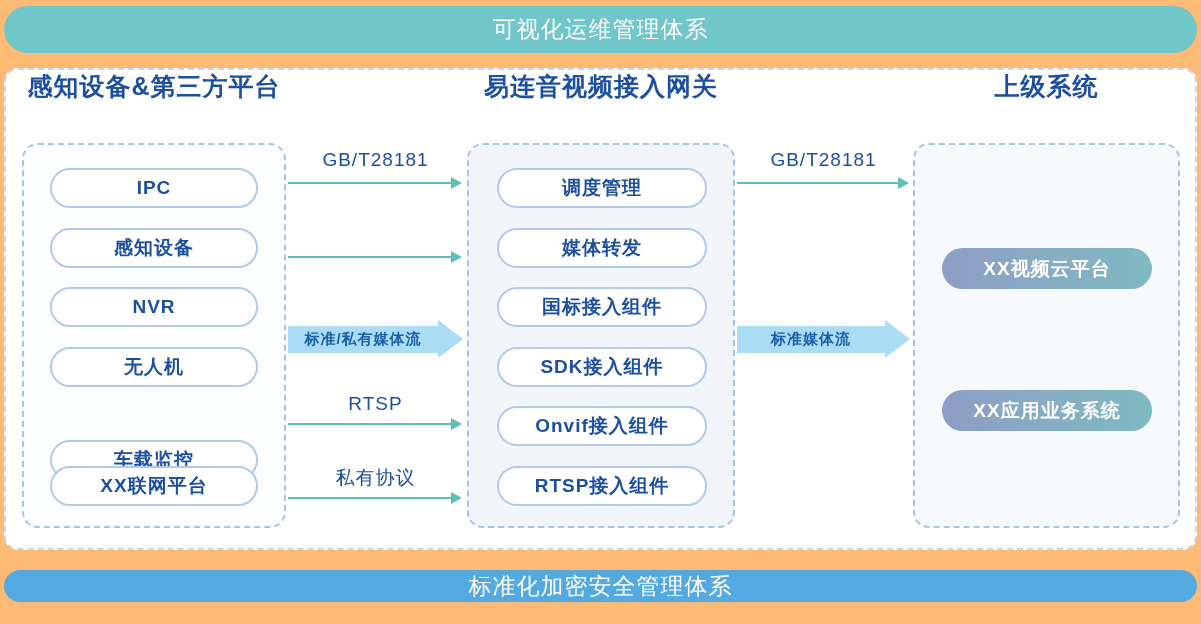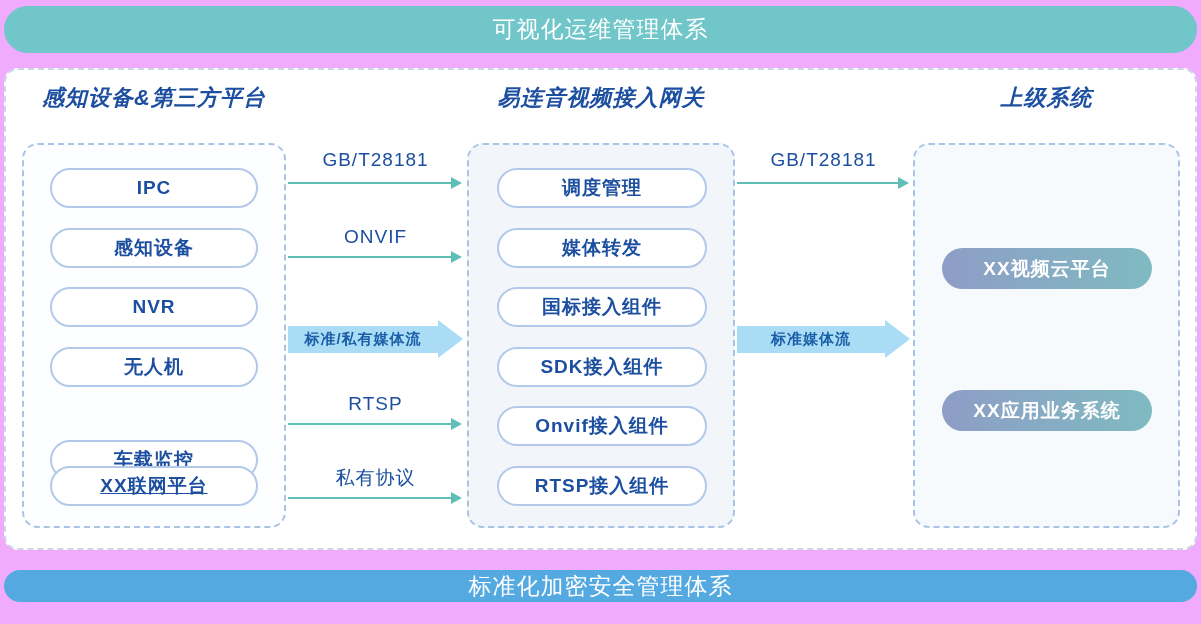--- a/index.html
+++ b/index.html
@@ -11,37 +11,37 @@
     --box-border:#a9c3e6;
     --frame-border:#ccd7e6;
     --arrow-teal:#5fbfb7;
     --block-arrow-fill:#abdcf5;
     --block-arrow-text:#1a5fa8;
     --gradient-pill-left:#8e9dc6;
     --gradient-pill-right:#7fbac1;
   }
   html,body{margin:0;padding:0;background:#ffffff;}
   .page{
-    position:relative;width:1201px;height:624px;background:#f0abfc;overflow:hidden;
+    position:relative;width:1201px;height:624px;background:#fdba74;overflow:hidden;
     font-family:"Liberation Sans","DejaVu Sans",sans-serif;
   }
   .banner{
     position:absolute;left:4px;width:1193px;height:47px;border-radius:24px;
     display:flex;align-items:center;justify-content:center;
     color:#ffffff;font-size:23px;letter-spacing:1px;
   }
   .banner-top{top:6px;background:var(--banner-top);}
   .banner-bottom{top:570px;height:32px;background:var(--banner-bottom);}
   .outer-frame{
     position:absolute;left:4px;top:68px;width:1193px;height:482px;box-sizing:border-box;
     border:2px dashed var(--frame-border);border-radius:14px;background:#ffffff;
   }
   .col-header{
-    position:absolute;top:84px;height:28px;display:flex;align-items:center;justify-content:center;
-    color:var(--heading-text);font-size:22px;font-weight:700;letter-spacing:1px;font-style:italic;
+    position:absolute;top:72px;height:28px;display:flex;align-items:center;justify-content:center;
+    color:var(--heading-text);font-size:25px;font-weight:700;letter-spacing:1px;
   }
   .group-box{
     position:absolute;top:143px;height:385px;box-sizing:border-box;
     border:2px dashed var(--box-border);border-radius:16px;
   }
   .gb-left{left:22px;width:264px;background:#fdfeff;}
   .gb-mid{left:467px;width:268px;background:#f2f6fa;}
   .gb-right{left:913px;width:267px;background:#f7fafd;}
   .pill{
     position:absolute;height:40px;box-sizing:border-box;
@@ -98,36 +98,35 @@
 
   <div class="group-box gb-left"></div>
   <div class="group-box gb-mid"></div>
   <div class="group-box gb-right"></div>
 
   <div class="pill" style="left:50px;top:168px;width:208px;">IPC</div>
   <div class="pill" style="left:50px;top:228px;width:208px;">感知设备</div>
   <div class="pill" style="left:50px;top:287px;width:208px;">NVR</div>
   <div class="pill" style="left:50px;top:347px;width:208px;">无人机</div>
   <div class="pill" style="left:50px;top:400px;width:208px;margin-top:40px;">车载监控</div>
-  <div class="pill" style="left:50px;top:466px;width:208px;text-decoration:underline;">XX联网平台</div>
+  <div class="pill" style="left:50px;top:466px;width:208px;">XX联网平台</div>
 
   <div class="pill" style="left:497px;top:168px;width:210px;font-family:Liberation Mono, monospace;">调度管理</div>
   <div class="pill" style="left:497px;top:228px;width:210px;">媒体转发</div>
   <div class="pill" style="left:497px;top:287px;width:210px;">国标接入组件</div>
   <div class="pill" style="left:497px;top:347px;width:210px;">SDK接入组件</div>
   <div class="pill" style="left:497px;top:406px;width:210px;">Onvif接入组件</div>
   <div class="pill" style="left:497px;top:466px;width:210px;">RTSP接入组件</div>
 
   <div class="pill-grad" style="left:942px;top:248px;width:210px;">XX视频云平台</div>
   <div class="pill-grad" style="left:942px;top:390px;width:210px;">XX应用业务系统</div>
 
   <div class="arrow-label" style="left:288px;top:148px;width:175px;">GB/T28181</div>
   <div class="arrow-line" style="left:288px;top:182px;width:164px;"></div>
 
-  <div class="arrow-label" style="left:288px;top:225px;width:175px;">ONVIF</div>
   <div class="arrow-line" style="left:288px;top:256px;width:164px;"></div>
 
   <div class="block-arrow" style="left:288px;top:320px;width:175px;">
     <div class="ba-shaft">标准/私有媒体流</div>
     <div class="ba-head"></div>
   </div>
 
   <div class="arrow-label" style="left:288px;top:392px;width:175px;">RTSP</div>
   <div class="arrow-line" style="left:288px;top:423px;width:164px;"></div>
 

